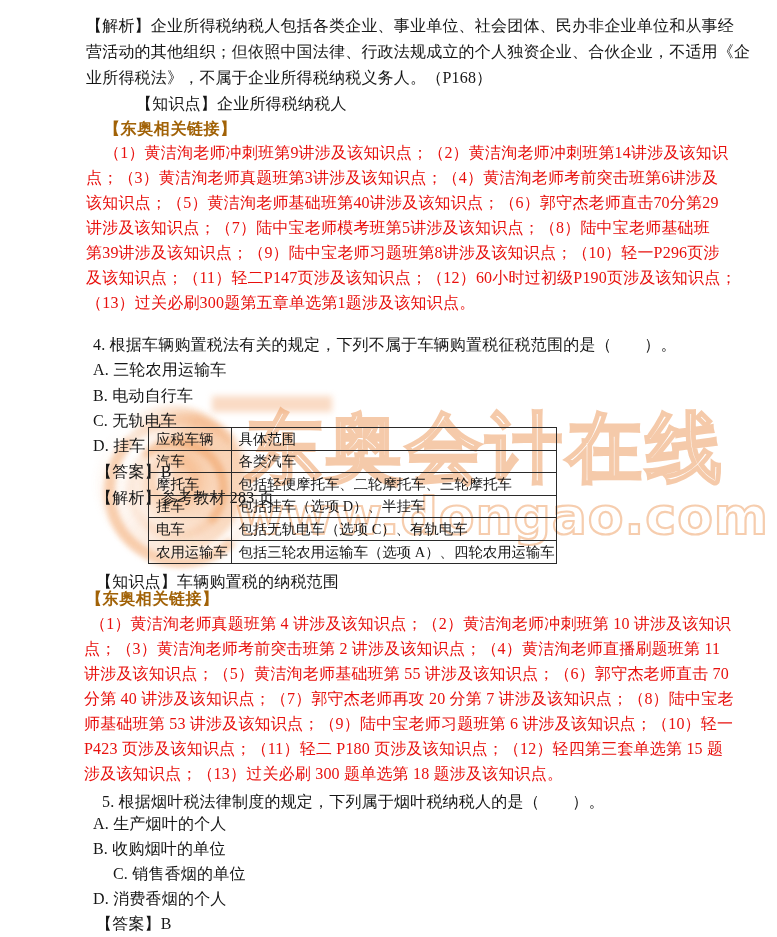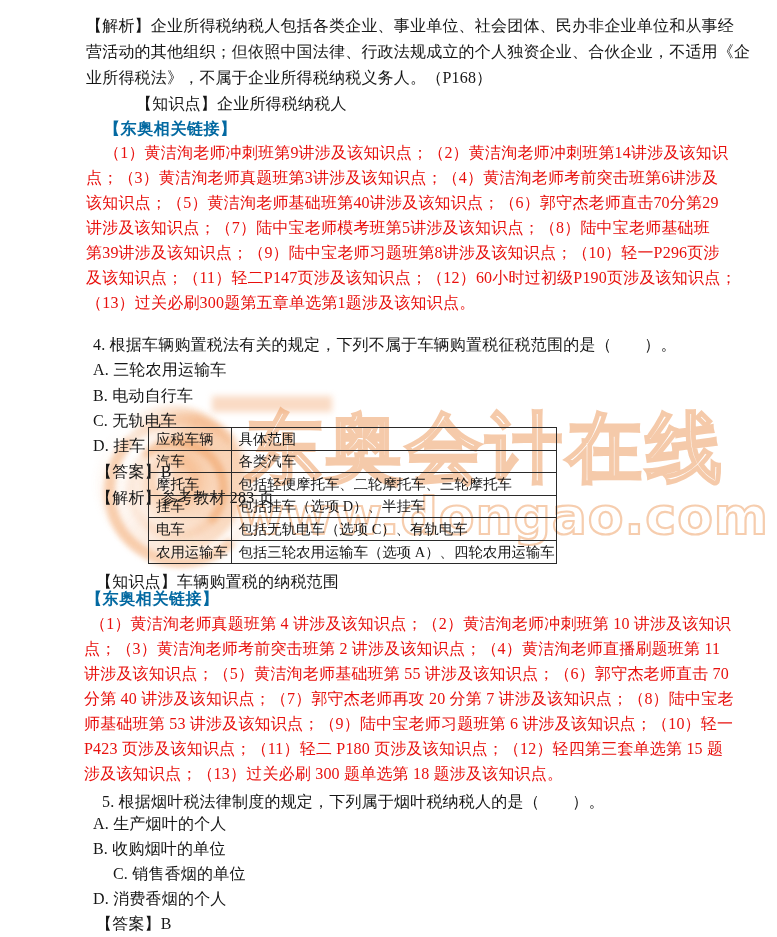--- a/index.html
+++ b/index.html
@@ -124,21 +124,21 @@
   .ln {
     position: absolute;
     white-space: nowrap;
     font-size: 16px;
     line-height: 1;
     letter-spacing: 0.2px;
   }
   .blk { color: #161616; }
   .red { color: #e8100d; }
   .red-h {
-    color: #0369a1;
+    color: #a16207;
     font-weight: bold;
     letter-spacing: 0.6px;
   }
 
   
   #spec-table {
     position: absolute;
     left: 148px;
     top: 427px;
     width: 409px;

